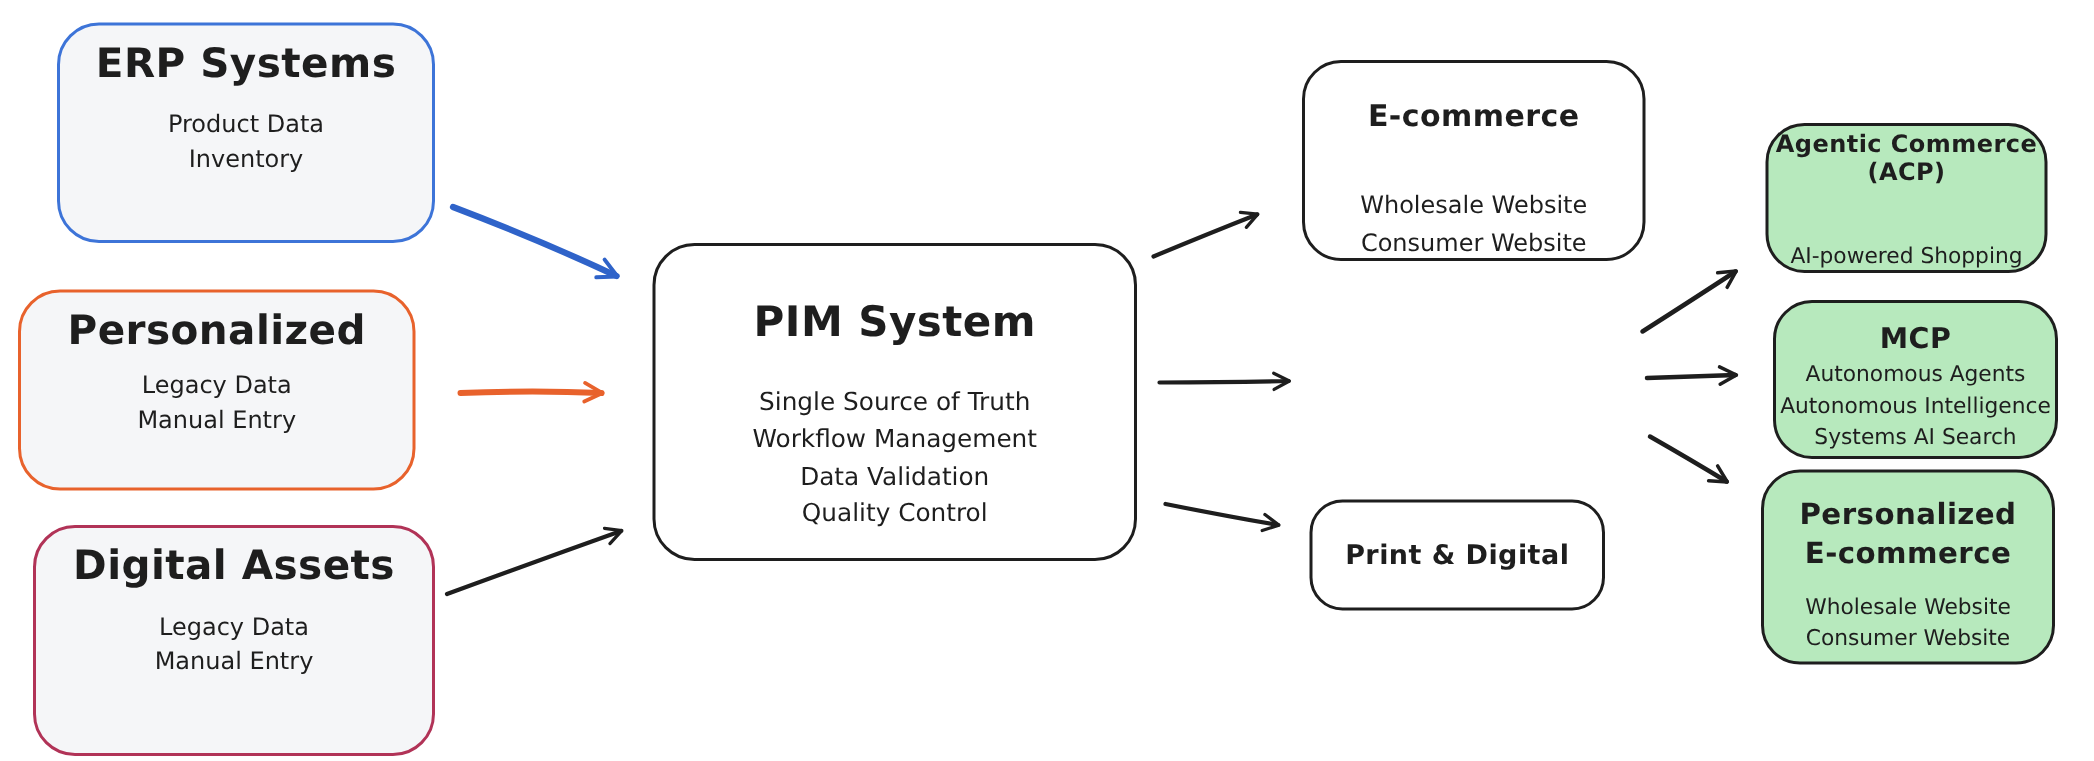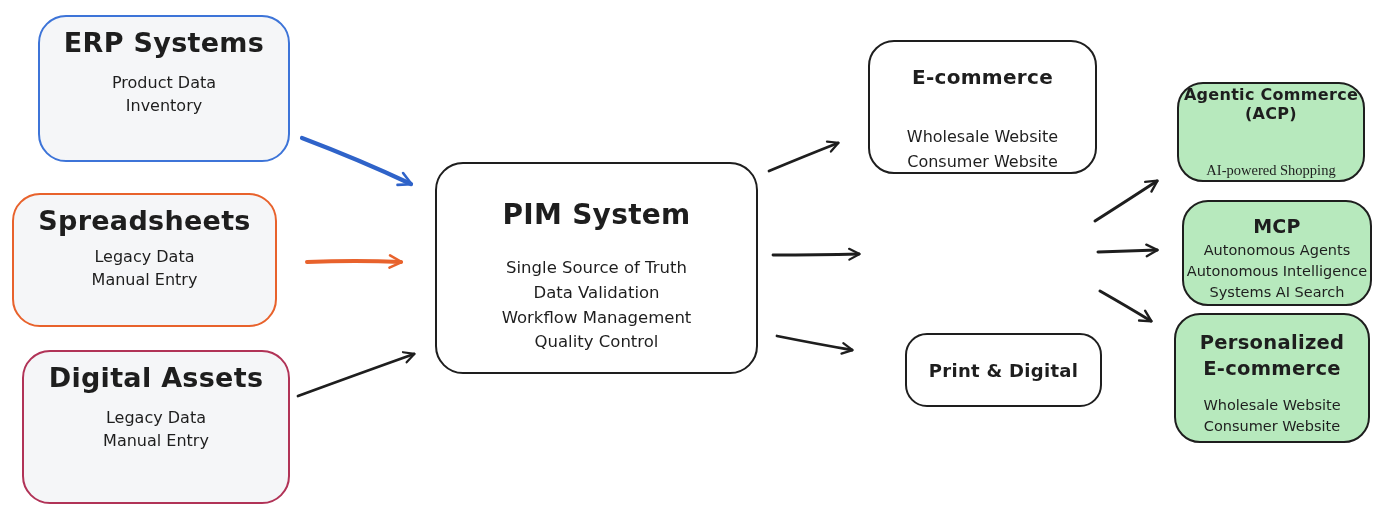--- a/index.html
+++ b/index.html
@@ -32,28 +32,28 @@
   
   .ecom { padding-top:23px; border-radius:26px; }
   .ecom .title { font-size:20px; }
   .ecom .body  { margin-top:19px; font-size:16px; line-height:1.55; }
 
   
   .pxm { justify-content:center; border-width:3px; border-radius:24px; }
   .pxm .title { font-size:29px; }
 
   
-  .print { justify-content:center; border-radius:22px;margin-left:32px; }
+  .print { justify-content:center; border-radius:22px; }
   .print .title { font-size:18px; font-weight:600; }
 
   
   .green { border-radius:26px; }
   .agentic { justify-content:center; }
   .agentic .title { font-size:16px; }
-  .agentic .body  { margin-top:13px; font-size:14.5px;font-family:Liberation Serif, serif; }
+  .agentic .body  { margin-top:13px; font-size:14.5px; }
   .mcp { padding-top:13px; }
   .mcp .title { font-size:19px; }
   .mcp .body  { margin-top:3px; font-size:14.5px; line-height:1.45; }
   .pers { padding-top:15px; }
   .pers .title { font-size:19.5px; line-height:1.35; max-width:160px; }
   .pers .body  { margin-top:12px; font-size:14.5px; line-height:1.5; }
 </style>
 </head>
 <body>
 
@@ -84,41 +84,41 @@
 
   <div class="node src" style="left: 38px; top: 15px; width: 252px; height: 147px; border-color: rgb(61, 116, 216); background-color: rgb(245, 246, 248);">
     <div class="title">ERP Systems</div>
     <div class="body">
       <div>Product Data</div>
       <div>Inventory</div>
     </div>
   </div>
 
   <div class="node src" style="left: 12px; top: 193px; width: 265px; height: 134px; border-color: rgb(232, 98, 44); background-color: rgb(245, 246, 248);">
-    <div class="title">Spreadsheets</div>
+    <div class="title">Personalized</div>
     <div class="body" style="margin-top:9px;">
       <div>Legacy Data</div>
       <div>Manual Entry</div>
     </div>
   </div>
 
   <div class="node src" style="left: 22px; top: 350px; width: 268px; height: 154px; border-color: rgb(177, 51, 87); background-color: rgb(245, 246, 248);">
     <div class="title">Digital Assets</div>
     <div class="body">
       <div>Legacy Data</div>
       <div>Manual Entry</div>
     </div>
   </div>
 
   <div class="node pim" style="left:435px; top:162px; width:323px; height:212px;">
     <div class="title">PIM System</div>
     <div class="body">
       <div>Single Source of Truth</div>
+      <div>Workflow Management</div>
       <div>Data Validation</div>
-      <div>Workflow Management</div>
       <div>Quality Control</div>
     </div>
   </div>
 
   <div class="node ecom" style="left:868px; top:40px; width:229px; height:134px;gap:17px;">
     <div class="title">E-commerce</div>
     <div class="body">
       <div>Wholesale Website</div>
       <div>Consumer Website</div>
     </div>

